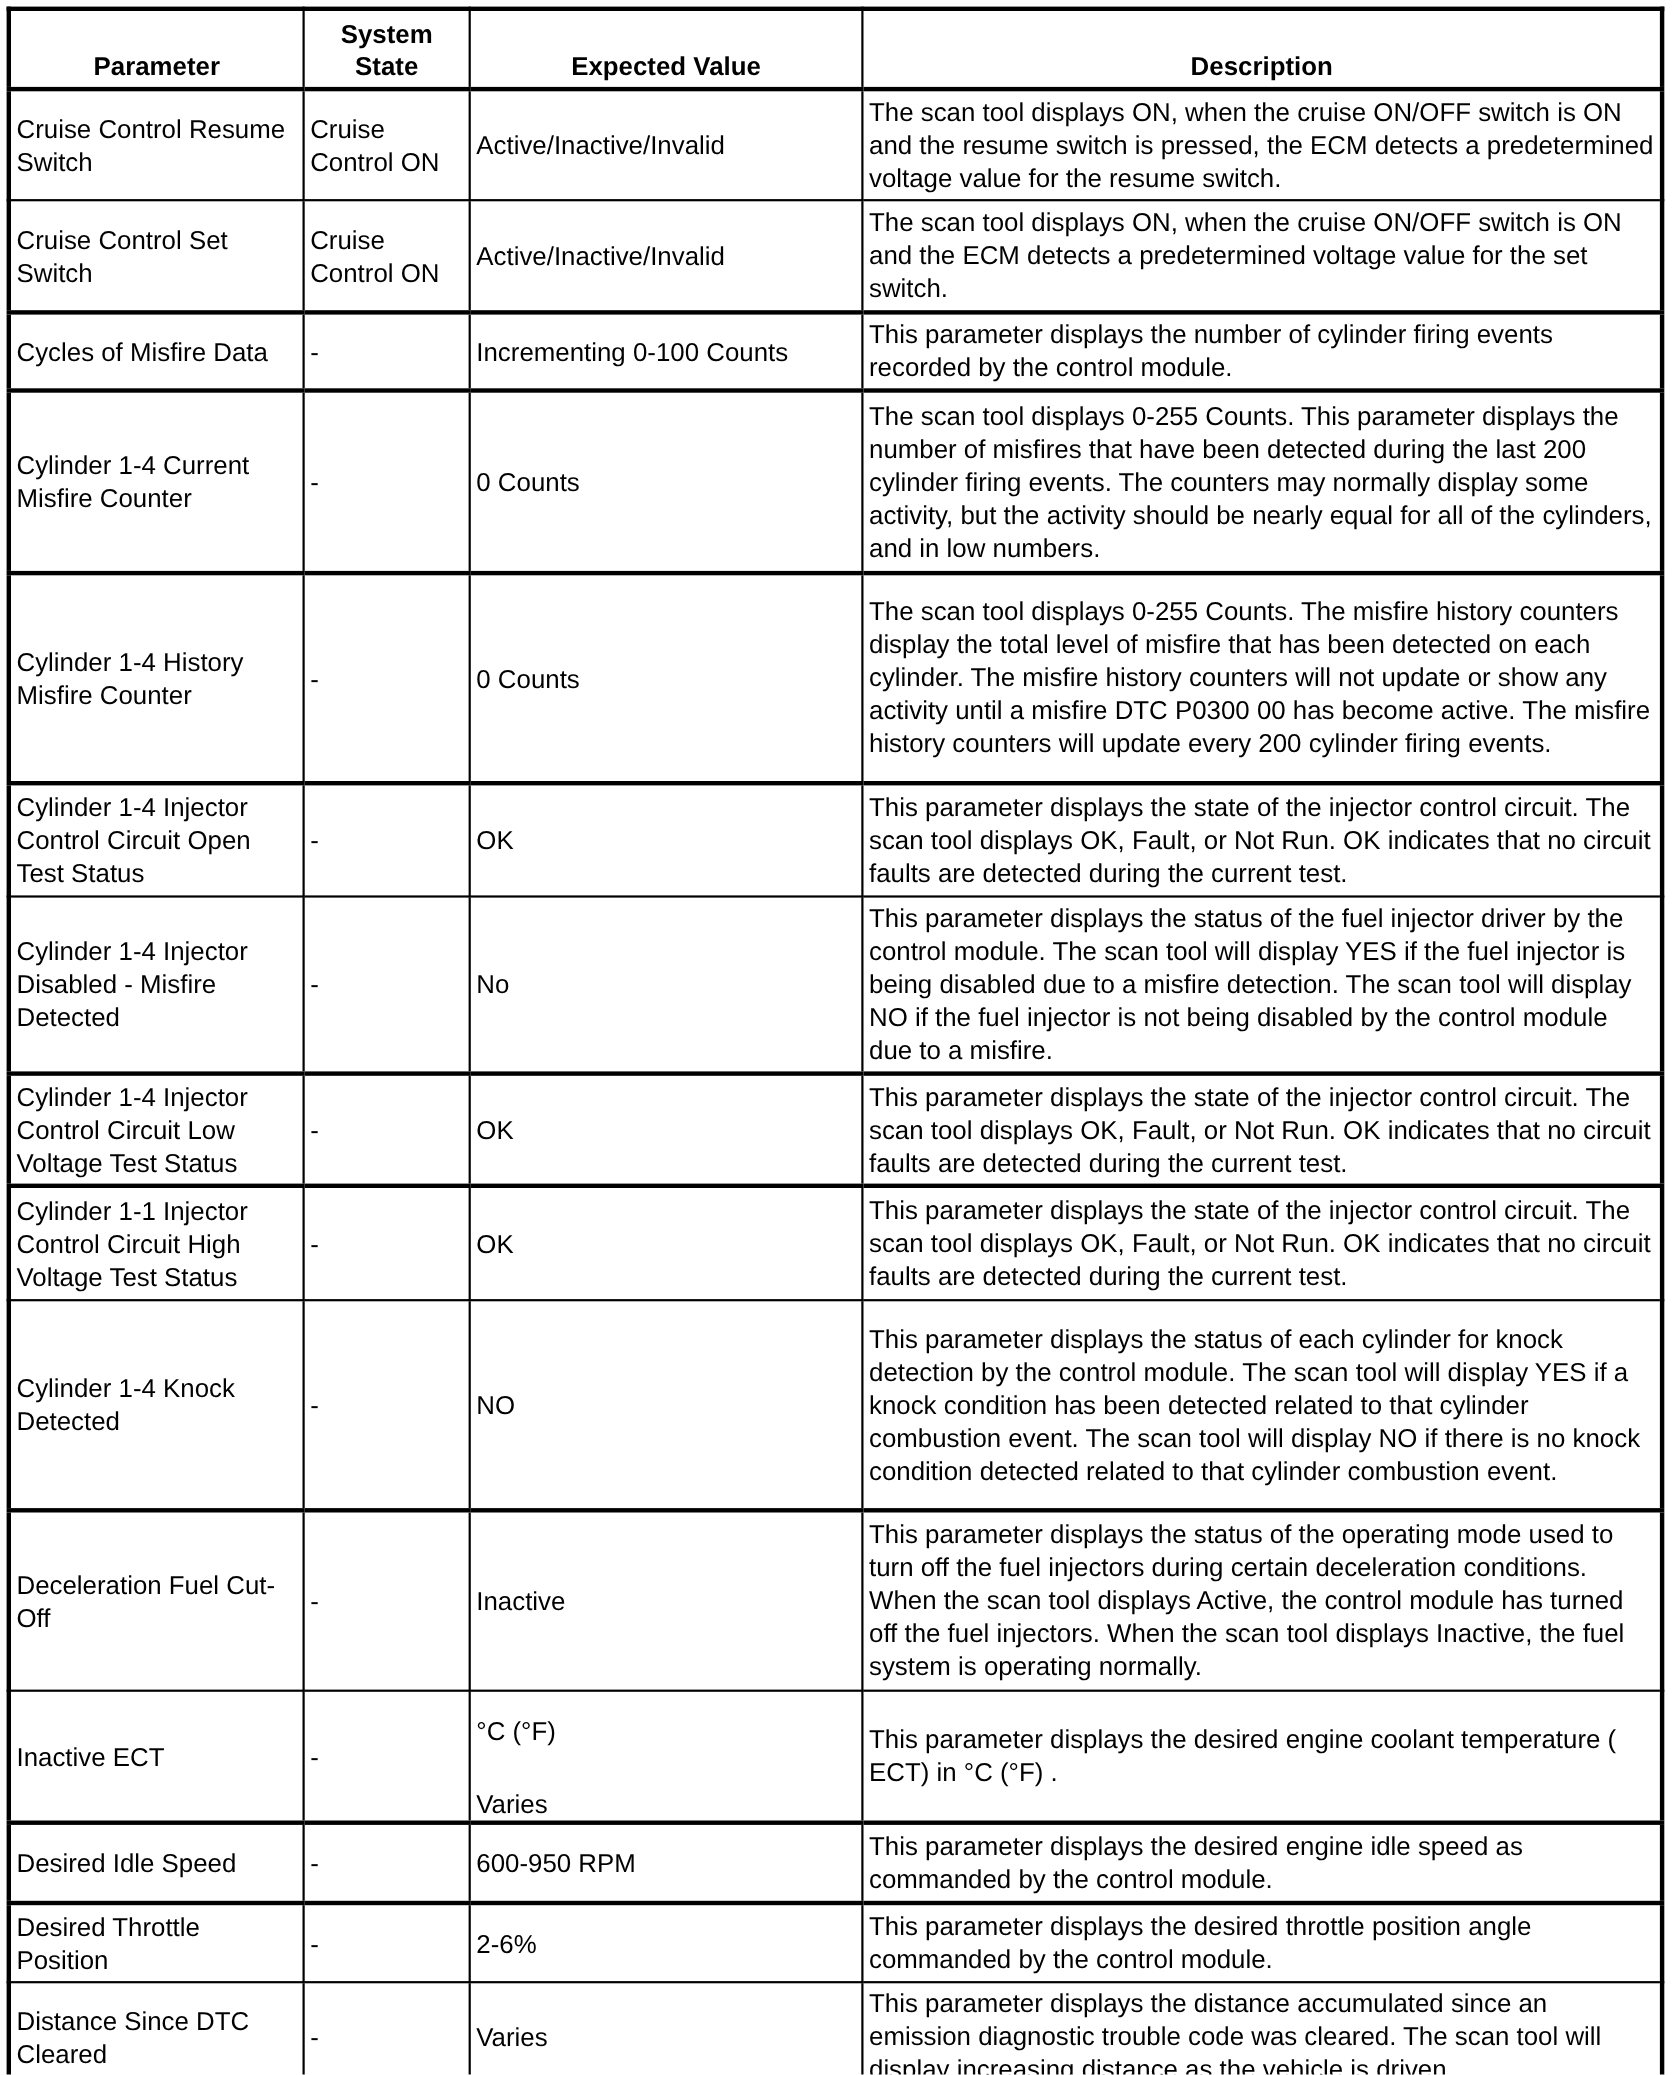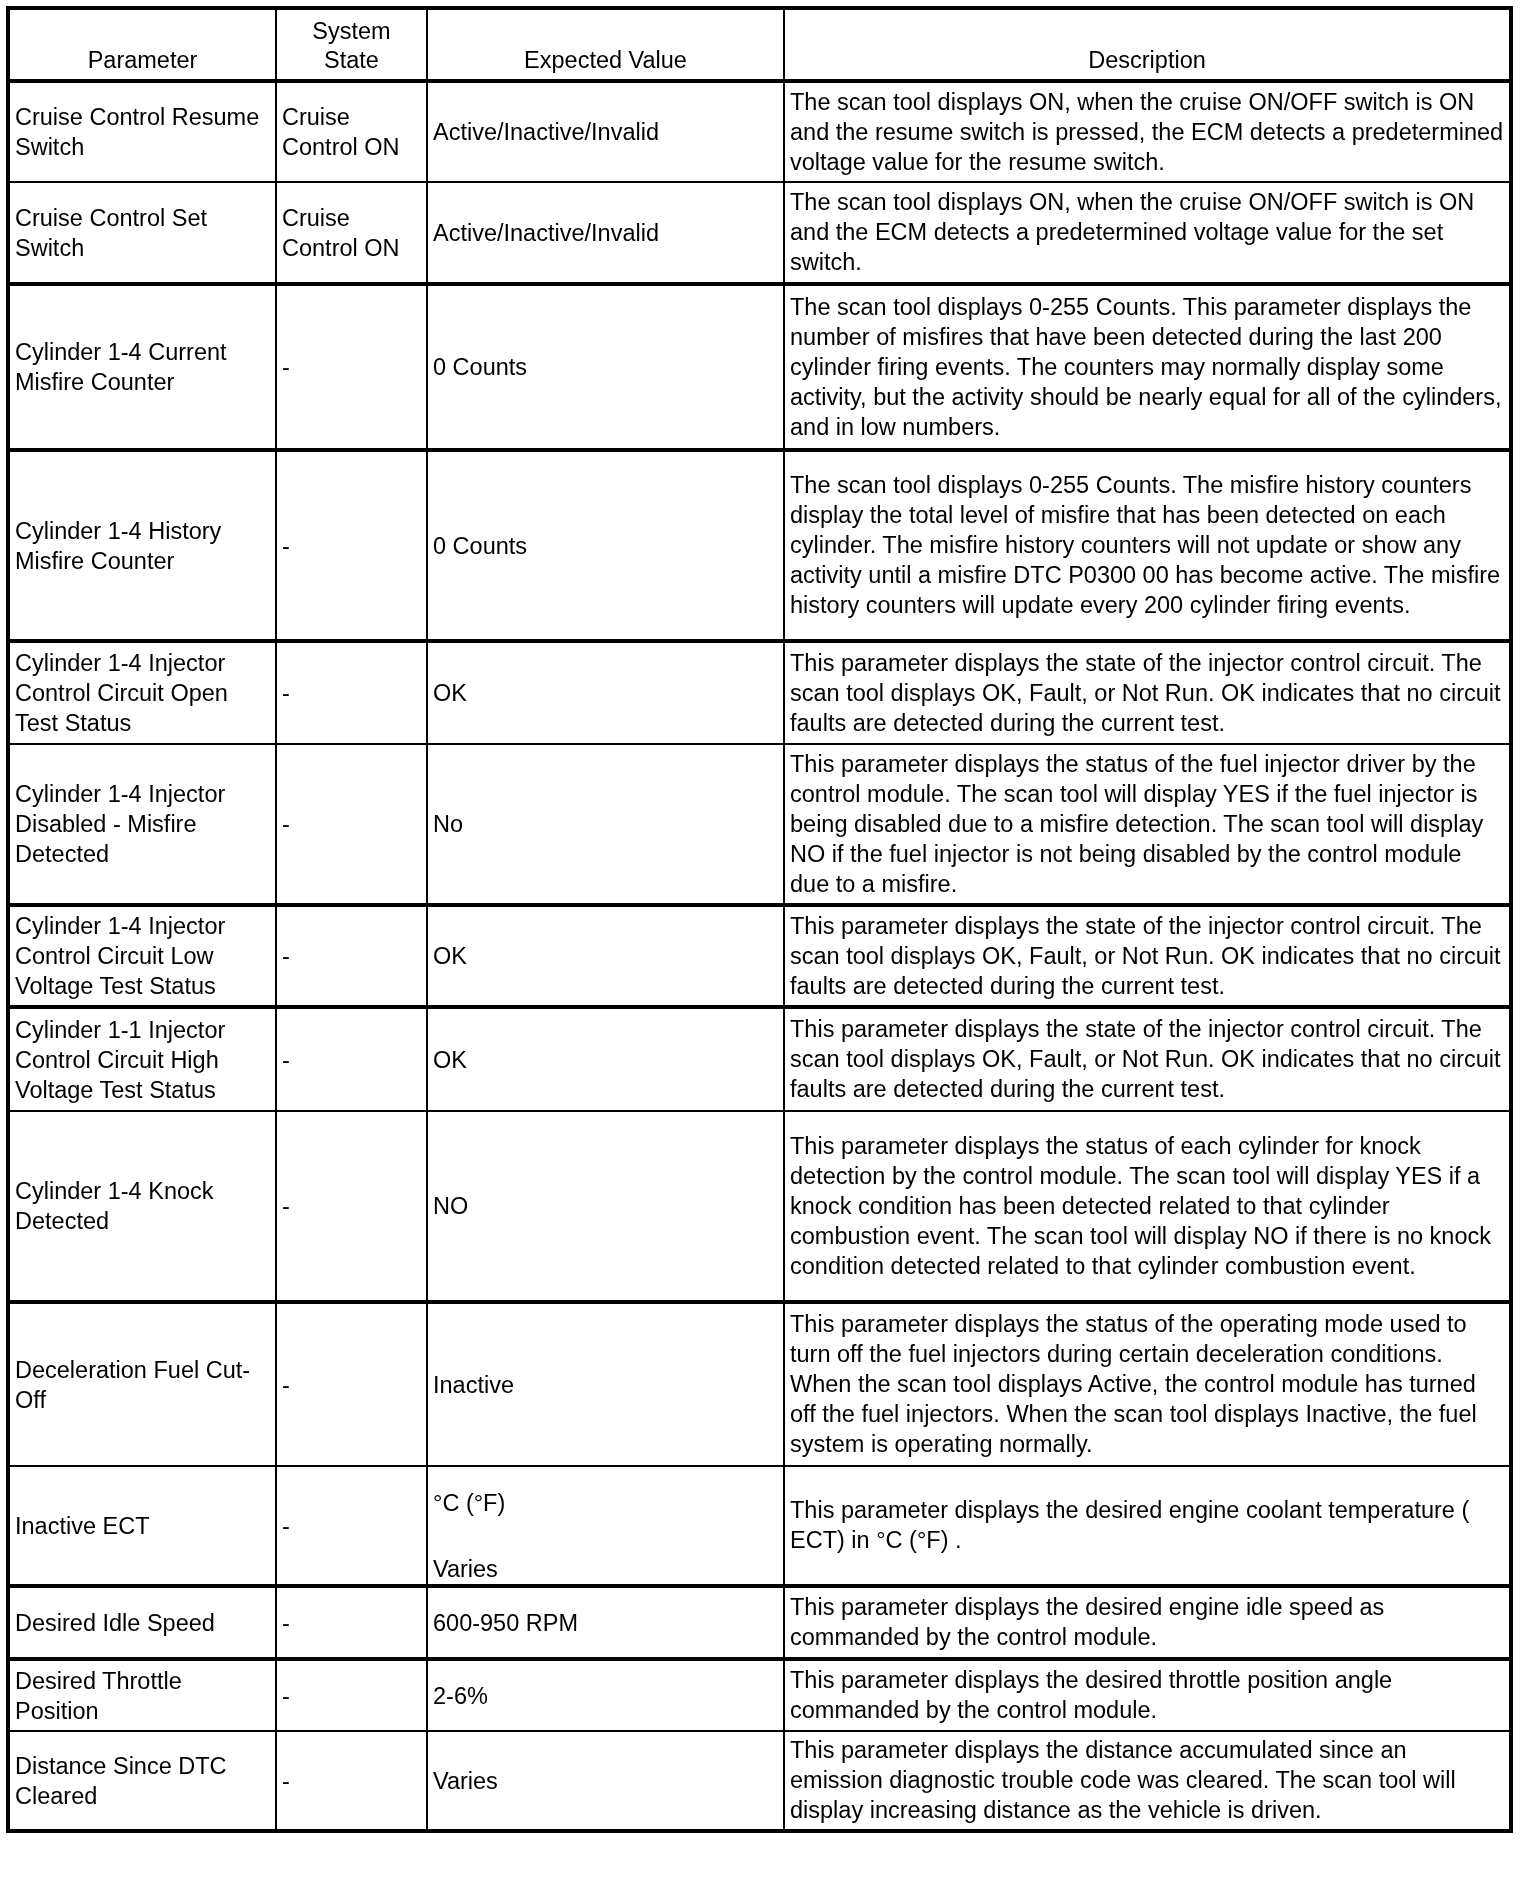--- a/index.html
+++ b/index.html
@@ -8,21 +8,21 @@
   table.params {
     position:absolute; left:6px; top:6px; width:1503px;
     border-collapse:collapse; table-layout:fixed;
     border:4px solid #000;
   }
   table.params col.c1 { width:268px; }
   table.params col.c2 { width:151px; }
   table.params col.c3 { width:357px; }
   table.params col.c4 { width:727px; }
   th, td { border:2px solid #000; vertical-align:middle; padding:0 5px 0 5px; }
-  th { font-weight:normal; font-size:23.5px; line-height:29px; text-align:center;
+  th { font-weight:bold; font-size:23.5px; line-height:29px; text-align:center;
        vertical-align:bottom; padding-bottom:4px; height:65px; }
   thead tr { border-bottom:4px solid #000; }
   thead th { border-bottom:4px solid #000; }
   td { font-size:23.5px; line-height:30px; text-align:left; }
   td.desc { padding:3px 5px 4px 5px;margin-top:12px; }
   tbody tr.thick td { border-bottom:4px solid #000; }
   .ev-line { display:block;margin-top:21px; }
   .ev-gap { display:block; height:15px; }
 </style>
 </head>
@@ -48,20 +48,26 @@
       <td>Cruise Control Resume Switch</td>
       <td>Cruise Control ON</td>
       <td>Active/Inactive/Invalid</td>
       <td class="desc">The scan tool displays ON, when the cruise ON/OFF switch is ON and the resume switch is pressed, the ECM detects a predetermined voltage value for the resume switch.</td>
     </tr>
     <tr class="thick" style="height:102px">
       <td>Cruise Control Set Switch</td>
       <td>Cruise Control ON</td>
       <td>Active/Inactive/Invalid</td>
       <td class="desc">The scan tool displays ON, when the cruise ON/OFF switch is ON and the ECM detects a predetermined voltage value for the set switch.</td>
+    </tr>
+    <tr class="thick" style="height:71px">
+      <td>Cycles of Misfire Data</td>
+      <td>-</td>
+      <td>Incrementing 0-100 Counts</td>
+      <td class="desc">This parameter displays the number of cylinder firing events recorded by the control module.</td>
     </tr>
     <tr class="thick" style="height:166px">
       <td>Cylinder 1-4 Current Misfire Counter</td>
       <td>-</td>
       <td>0 Counts</td>
       <td class="desc">The scan tool displays 0-255 Counts. This parameter displays the number of misfires that have been detected during the last 200 cylinder firing events. The counters may normally display some activity, but the activity should be nearly equal for all of the cylinders, and in low numbers.</td>
     </tr>
     <tr class="thick" style="height:191px">
       <td>Cylinder 1-4 History Misfire Counter</td>
       <td>-</td>

